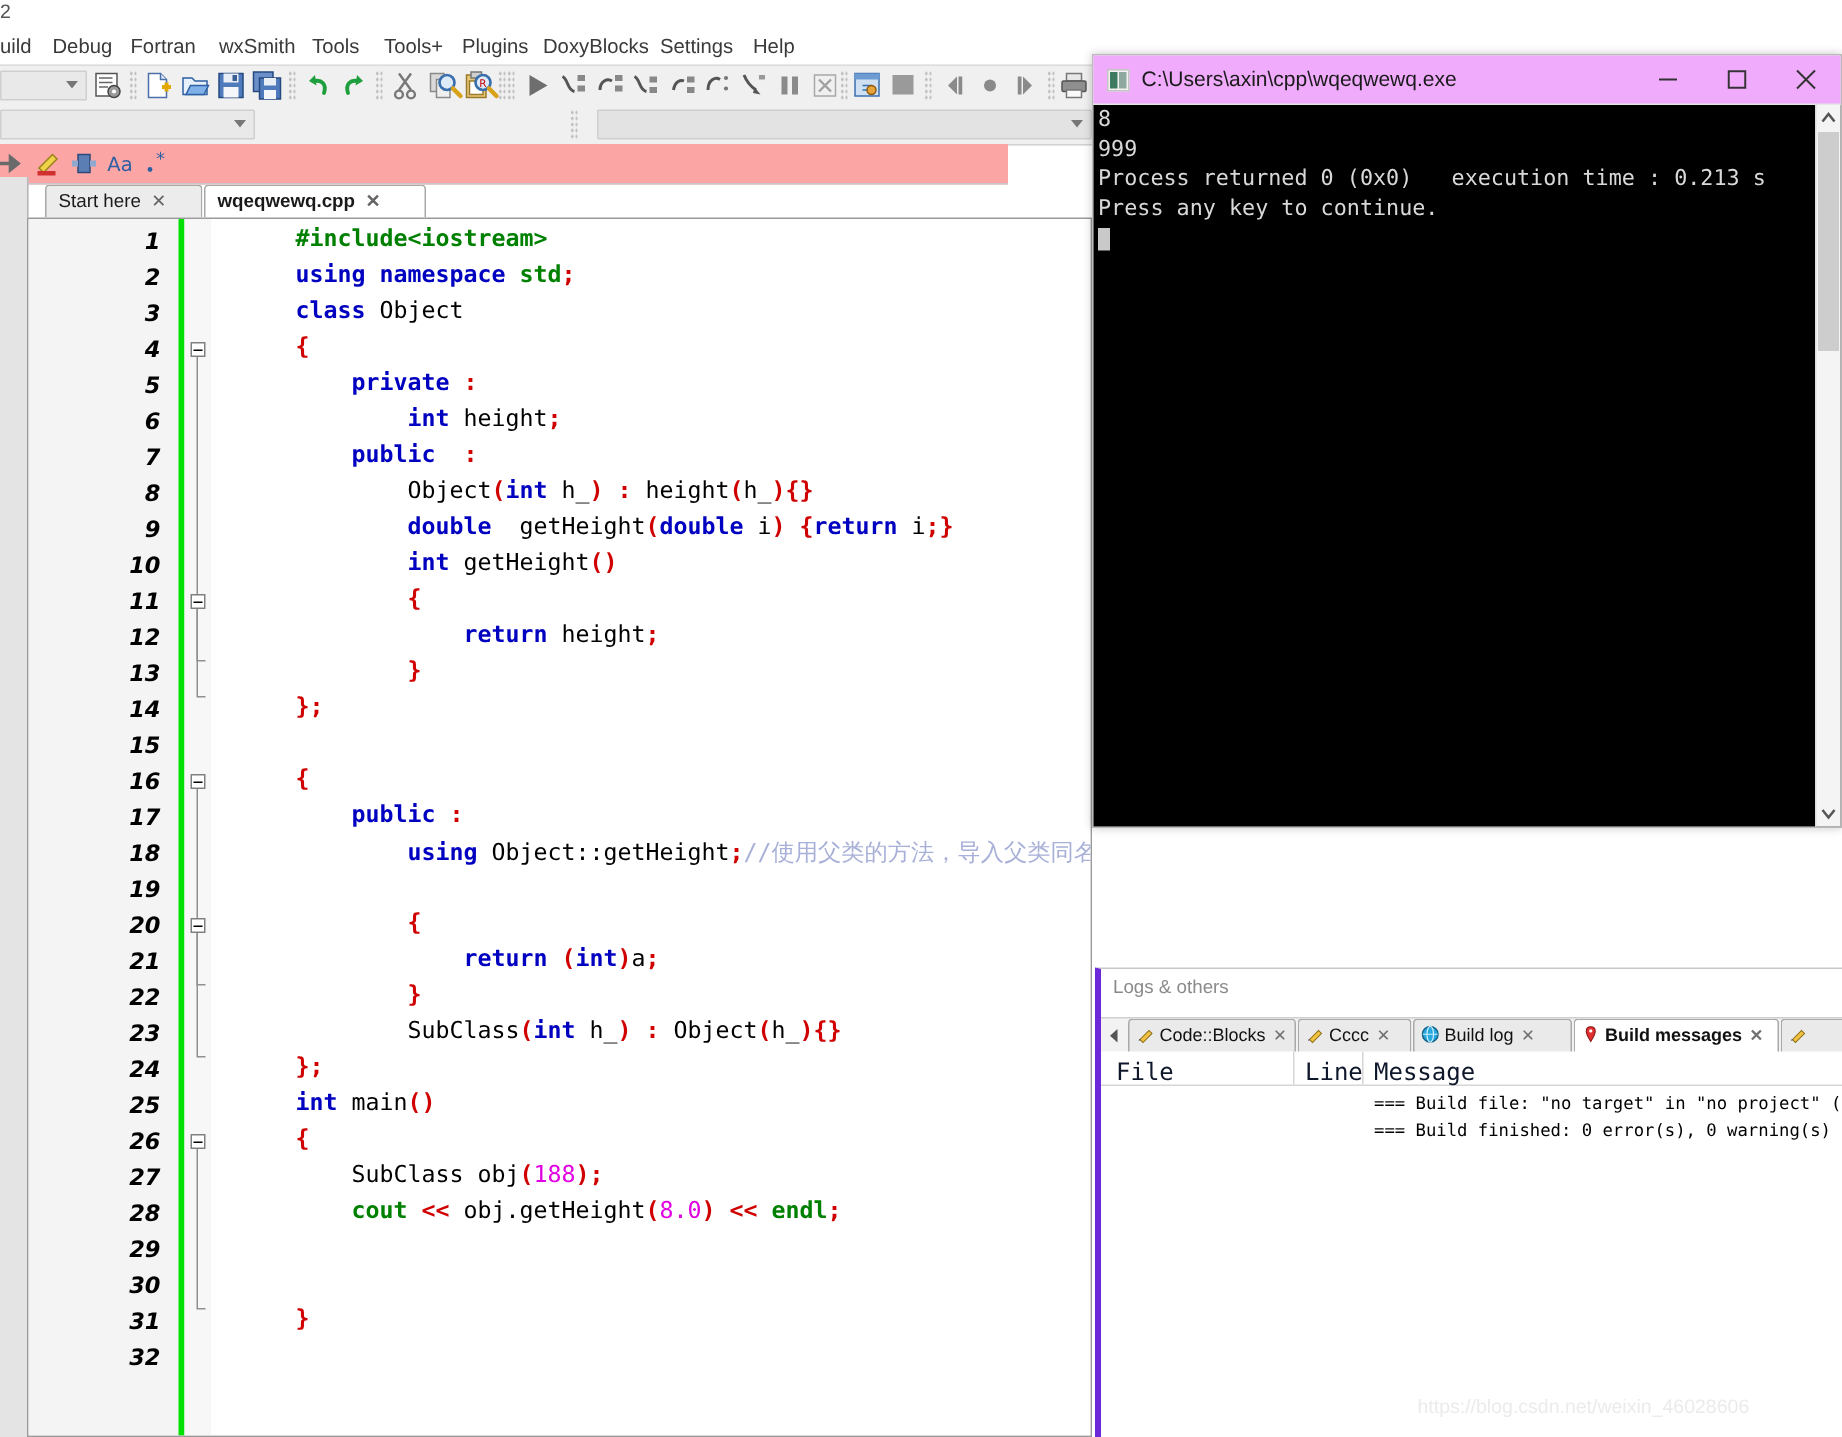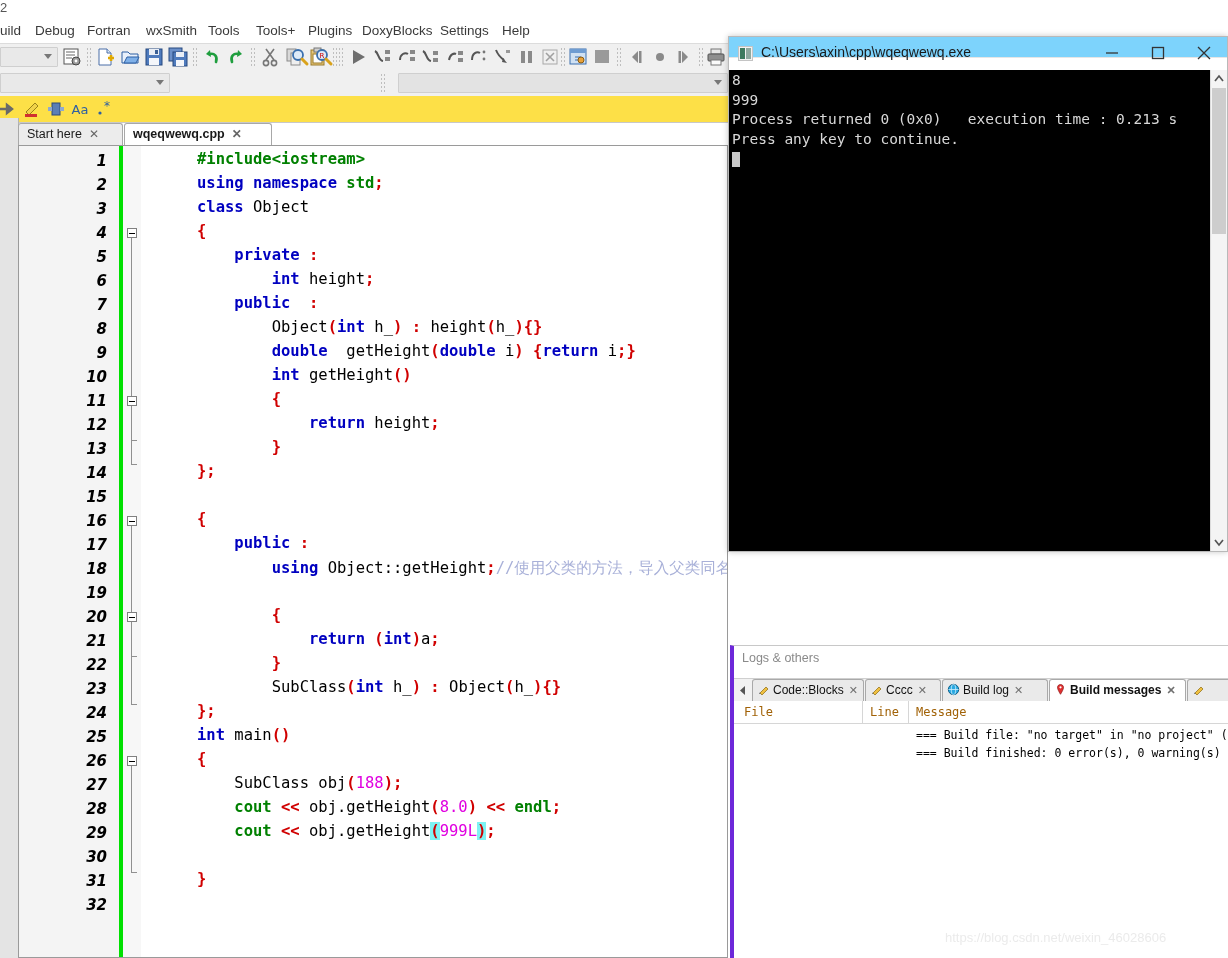--- a/index.html
+++ b/index.html
@@ -19,39 +19,39 @@
 
   
   .menubar{position:absolute;left:0;top:21px;width:728px;height:22px;background:#ffffff;}
   .menubar .mi{position:absolute;top:2px;font-size:13.5px;color:#3a3a3a;white-space:nowrap;}
 
   
   .tbrow1{position:absolute;left:0;top:43px;width:728px;height:27px;background:#f0f0f0;
      border-top:1px solid #dcdcdc;border-bottom:1px solid #d2d2d2;}
   .tbrow2{position:absolute;left:0;top:70px;width:728px;height:26px;background:#f0f0f0;
      border-bottom:1px solid #d2d2d2;}
-  .tbrow3{position:absolute;left:0;top:96px;width:728px;height:26px;background:#fde047;
+  .tbrow3{position:absolute;left:0;top:96px;width:672px;height:26px;background:#fca5a5;
      border-bottom:1px solid #c8c8c8;}
 
   .combo{position:absolute;background:#e9e9e9;border:1px solid #cfcfcf;border-radius:1px;
      box-sizing:border-box;}
   .combo .carat{position:absolute;right:5px;top:50%;margin-top:-3px;width:0;height:0;
      border-left:4px solid transparent;border-right:4px solid transparent;border-top:5px solid #777;}
 
   .sep{position:absolute;width:5px;top:3px;height:20px;
      background-image:radial-gradient(#b8b8b8 40%,transparent 41%);
      background-size:3px 4px;opacity:.9;}
   .ticon{position:absolute;width:20px;height:20px;top:3px;}
   .ticon svg{display:block;}
 
   
   .edtabs{position:absolute;left:18px;top:123px;width:710px;height:22px;}
   .etab{position:absolute;top:0;height:22px;box-sizing:border-box;
      border:1px solid #a8a8a8;border-bottom:none;border-radius:3px 3px 0 0;
-     background:#ececec;font-size:12.5px;color:#1a1a1a;padding:3px 6px 0 8px;white-space:nowrap;}
+     background:#ececec;font-size:12.5px;color:#1a1a1a;padding:3px 6px 0 8px;white-space:nowrap;margin-left:12px;}
   .etab.active{background:#ffffff;font-weight:bold;}
   .etab .x{color:#666;font-size:12px;margin-left:7px;}
 
   .editor{position:absolute;left:18px;top:145px;width:710px;height:813px;
      background:#ffffff;border:1px solid #9a9a9a;box-sizing:border-box;overflow:hidden;}
   .gutter{position:absolute;left:0;top:0;width:100px;height:100%;background:#f4f4f4;}
   .changebar{position:absolute;left:100px;top:0;width:4px;height:100%;background:#00e000;}
   .foldcol{position:absolute;left:104px;top:0;width:18px;height:100%;background:#f7f7f7;}
   .codearea{position:absolute;left:122px;top:0;right:0;bottom:0;background:#ffffff;}
 
@@ -89,30 +89,30 @@
      border-bottom:none;background:#eaeaea;border-radius:3px 3px 0 0;
      font-size:12px;color:#111;padding:3px 4px 0 4px;white-space:nowrap;}
   .ltab.active{background:#ffffff;font-weight:bold;}
   .ltab .x{color:#707070;margin-left:5px;font-size:11px;}
   .ltab .ic{display:inline-block;width:13px;height:13px;vertical-align:-2px;margin-right:3px;}
   .lnav{position:absolute;left:2px;top:4px;width:13px;height:15px;}
 
   .grid-head{position:absolute;left:0;top:55px;width:498px;height:22px;background:#ffffff;
      border-bottom:1px solid #d6d6d6;}
   .gh{position:absolute;top:4px;font-family:"DejaVu Sans Mono","Liberation Mono",monospace;
-     font-size:12px;color:#a16207;}
+     font-size:16px;color:#0f172a;}
   .gsepv{position:absolute;top:0;width:1px;height:22px;background:#d6d6d6;}
   .grow{position:absolute;font-family:"DejaVu Sans Mono","Liberation Mono",monospace;
      font-size:11.5px;color:#000;white-space:pre;}
 
   
   .console{position:absolute;left:728px;top:36px;width:500px;height:516px;
      background:#ffffff;border:1px solid #b9b9b9;box-sizing:border-box;
      box-shadow:0 0 6px rgba(0,0,0,.22);}
-  .c-title{position:absolute;left:0;top:0;width:498px;height:21px;background:#7dd3fc;
+  .c-title{position:absolute;left:0;top:0;width:498px;height:33px;background:#f0abfc;
      border-bottom:1px solid #e6e6e6;box-sizing:border-box;}
   .c-ico{position:absolute;left:9px;top:9px;width:15px;height:15px;background:#f2f2f2;
      border:1px solid #c4c4c4;box-sizing:border-box;}
   .c-ico:before{content:"";position:absolute;left:1px;top:1px;width:5px;height:11px;background:#3d7a5f;}
   .c-ico:after{content:"";position:absolute;left:7px;top:1px;width:5px;height:11px;background:#8fa9a0;}
   .c-name{position:absolute;left:32px;top:7px;font-size:14px;color:#1a1a1a;}
   .cbtn{position:absolute;top:0;width:46px;height:32px;}
   .c-body{position:absolute;left:0;top:33px;width:498px;height:481px;background:#000000;}
   .c-text{position:absolute;left:3px;top:1px;color:#d8d8d8;white-space:pre;
      font-family:"DejaVu Sans Mono","Liberation Mono",monospace;font-size:14.5px;line-height:19.5px;}
@@ -482,21 +482,20 @@
         <div class="cline" style="top:412px">        <span class="kw">using</span> <span class="id">Object::getHeight</span><span class="pn">;</span><span class="cm">//使用父类的方法，导入父类同名的所有方法</span></div>
         <div class="cline" style="top:460px">        <span class="pn">{</span></div>
         <div class="cline" style="top:484px">            <span class="kw">return</span> <span class="pn">(</span><span class="kw">int</span><span class="pn">)</span><span class="id">a</span><span class="pn">;</span></div>
         <div class="cline" style="top:508px">        <span class="pn">}</span></div>
         <div class="cline" style="top:532px">        <span class="id">SubClass</span><span class="pn">(</span><span class="kw">int</span> <span class="id">h_</span><span class="pn">)</span> <span class="pn">:</span> <span class="id">Object</span><span class="pn">(</span><span class="id">h_</span><span class="pn">){}</span></div>
         <div class="cline" style="top:556px"><span class="pn">};</span></div>
         <div class="cline" style="top:580px"><span class="kw">int</span> <span class="id">main</span><span class="pn">()</span></div>
         <div class="cline" style="top:604px"><span class="pn">{</span></div>
         <div class="cline" style="top:628px">    <span class="id">SubClass</span> <span class="id">obj</span><span class="pn">(</span><span class="num">188</span><span class="pn">);</span></div>
         <div class="cline" style="top:652px">    <span class="pp">cout</span> <span class="pn">&lt;&lt;</span> <span class="id">obj.getHeight</span><span class="pn">(</span><span class="num">8.0</span><span class="pn">)</span> <span class="pn">&lt;&lt;</span> <span class="pp">endl</span><span class="pn">;</span></div>
-        <div class="cline" style="top:676px">    <span class="pp">cout</span> <span class="pn">&lt;&lt;</span> <span class="id">obj.getHeight</span><span class="pn hl">(</span><span class="num">999L</span><span class="pn hl">)</span><span class="pn">;</span></div>
         <div class="cline" style="top:700px"></div>
         <div class="cline" style="top:724px"><span class="pn">}</span></div>
         <div class="cline" style="top:748px"></div>
       </div>
     </div>
 
     <div class="logs">
       <div class="logs-title">Logs &amp; others</div>
 
       <div class="logs-tabbar">

